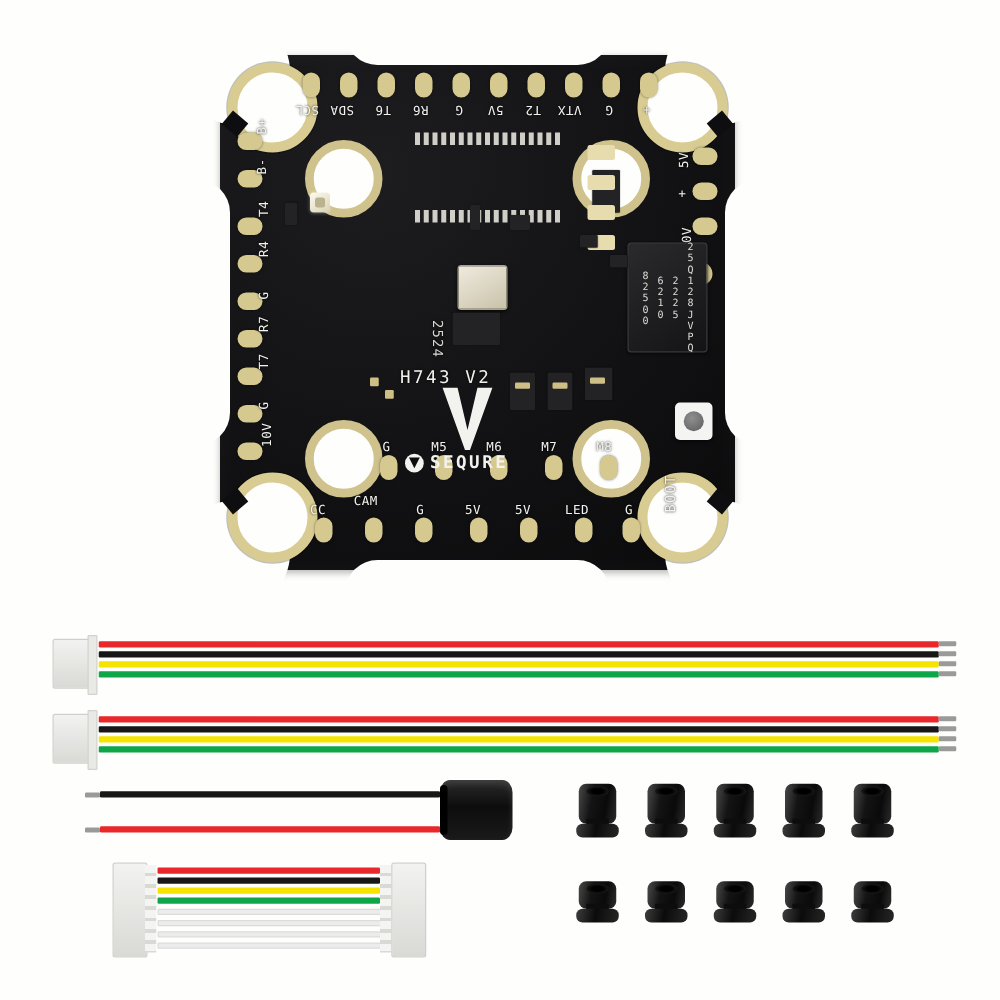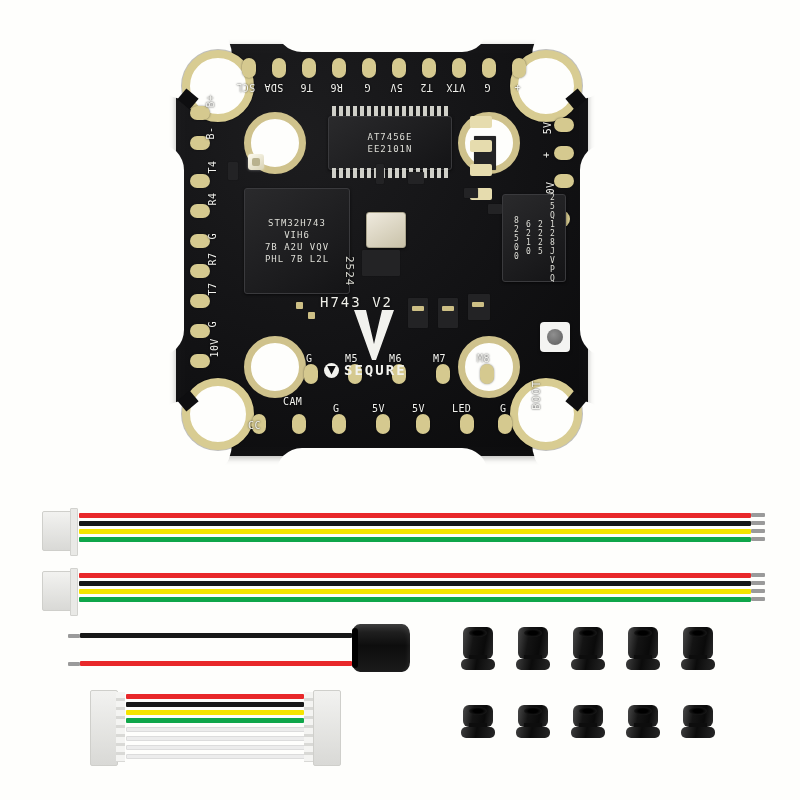--- a/index.html
+++ b/index.html
@@ -251,33 +251,29 @@
 
     <div>
       <div class="pad v" style="left:76px;bottom:22px"></div>
       <div class="pad v" style="left:116px;bottom:22px"></div>
       <div class="pad v" style="left:156px;bottom:22px"></div>
       <div class="pad v" style="left:200px;bottom:22px"></div>
       <div class="pad v" style="left:240px;bottom:22px"></div>
       <div class="pad v" style="left:284px;bottom:22px"></div>
       <div class="pad v" style="left:322px;bottom:22px"></div>
 
-      <div class="padlabel" style="left:72px;bottom:25px">CC</div>
+      <div class="padlabel" style="left:72px;bottom:42px">CC</div>
       <div class="padlabel" style="left:107px;bottom:49px">CAM</div>
       <div class="padlabel" style="left:157px;bottom:42px">G</div>
       <div class="padlabel" style="left:196px;bottom:42px">5V</div>
       <div class="padlabel" style="left:236px;bottom:42px">5V</div>
       <div class="padlabel" style="left:276px;bottom:42px">LED</div>
       <div class="padlabel" style="left:324px;bottom:42px">G</div>
     </div>
 
-    <div class="chip osd">
-      <span class="ln">AT7456E</span>
-      <span class="ln">EE2101N</span>
-    </div>
     <div class="chip-legs" style="left:156px;top:62px;">
       <span style="width:4px;height:10px"></span>
         <span style="width:4px;height:10px"></span>
         <span style="width:4px;height:10px"></span>
       <span style="width:4px;height:10px"></span>
         <span style="width:4px;height:10px"></span>
         <span style="width:4px;height:10px"></span>
       <span style="width:4px;height:10px"></span>
         <span style="width:4px;height:10px"></span>
         <span style="width:4px;height:10px"></span>
@@ -303,26 +299,20 @@
       <span style="width:4px;height:10px"></span>
         <span style="width:4px;height:10px"></span>
         <span style="width:4px;height:10px"></span>
       <span style="width:4px;height:10px"></span>
         <span style="width:4px;height:10px"></span>
         <span style="width:4px;height:10px"></span>
       <span style="width:4px;height:10px"></span>
         <span style="width:4px;height:10px"></span>
     </div>
 
-    <div class="chip mcu">
-      <span class="ln">STM32H743</span>
-      <span class="ln">VIH6</span>
-      <span class="ln">7B A2U VQV</span>
-      <span class="ln">PHL 7B L2L</span>
-    </div>
 
     <div class="chip flash" style="writing-mode:vertical-rl;text-orientation:upright;font-size:8px;letter-spacing:0px;">
       <span class="ln">25Q128JVPQ</span>
       <span class="ln">2225</span>
       <span class="ln">6210</span>
       <span class="ln">82500</span>
     </div>
 
     <div class="chip gyro" style="background:linear-gradient(150deg,#efeade,#c9c2a9);border-color:#aaa48d;"></div>
     <div class="silk" style="left:180px;top:212px;font-size:11px;letter-spacing:1px;color:#d8d8d0;transform:rotate(90deg);transform-origin:left top;">2524</div>

